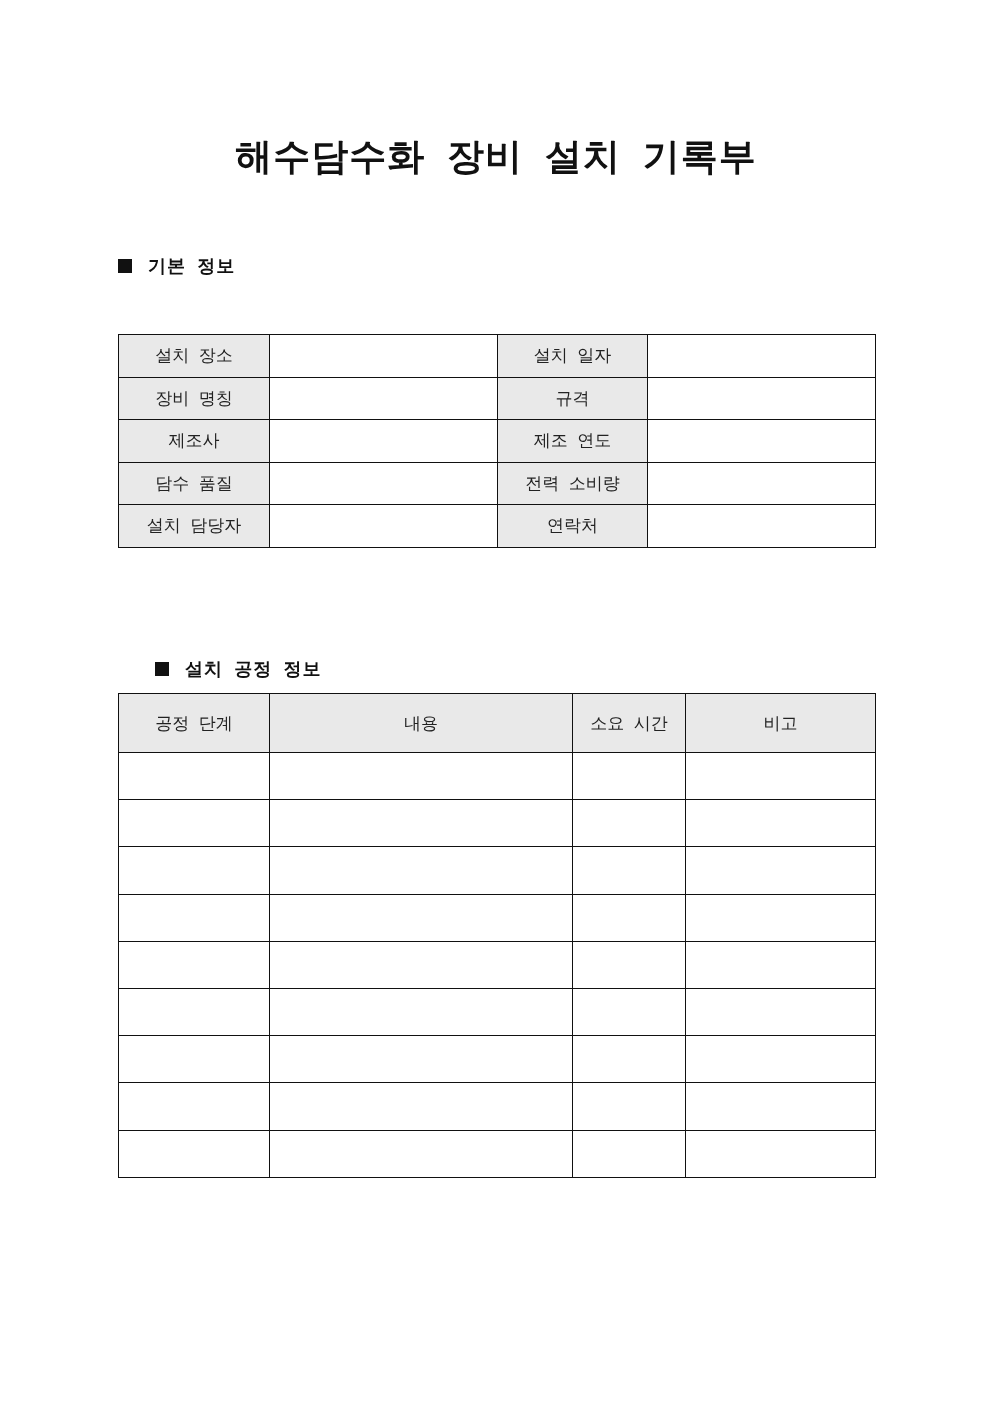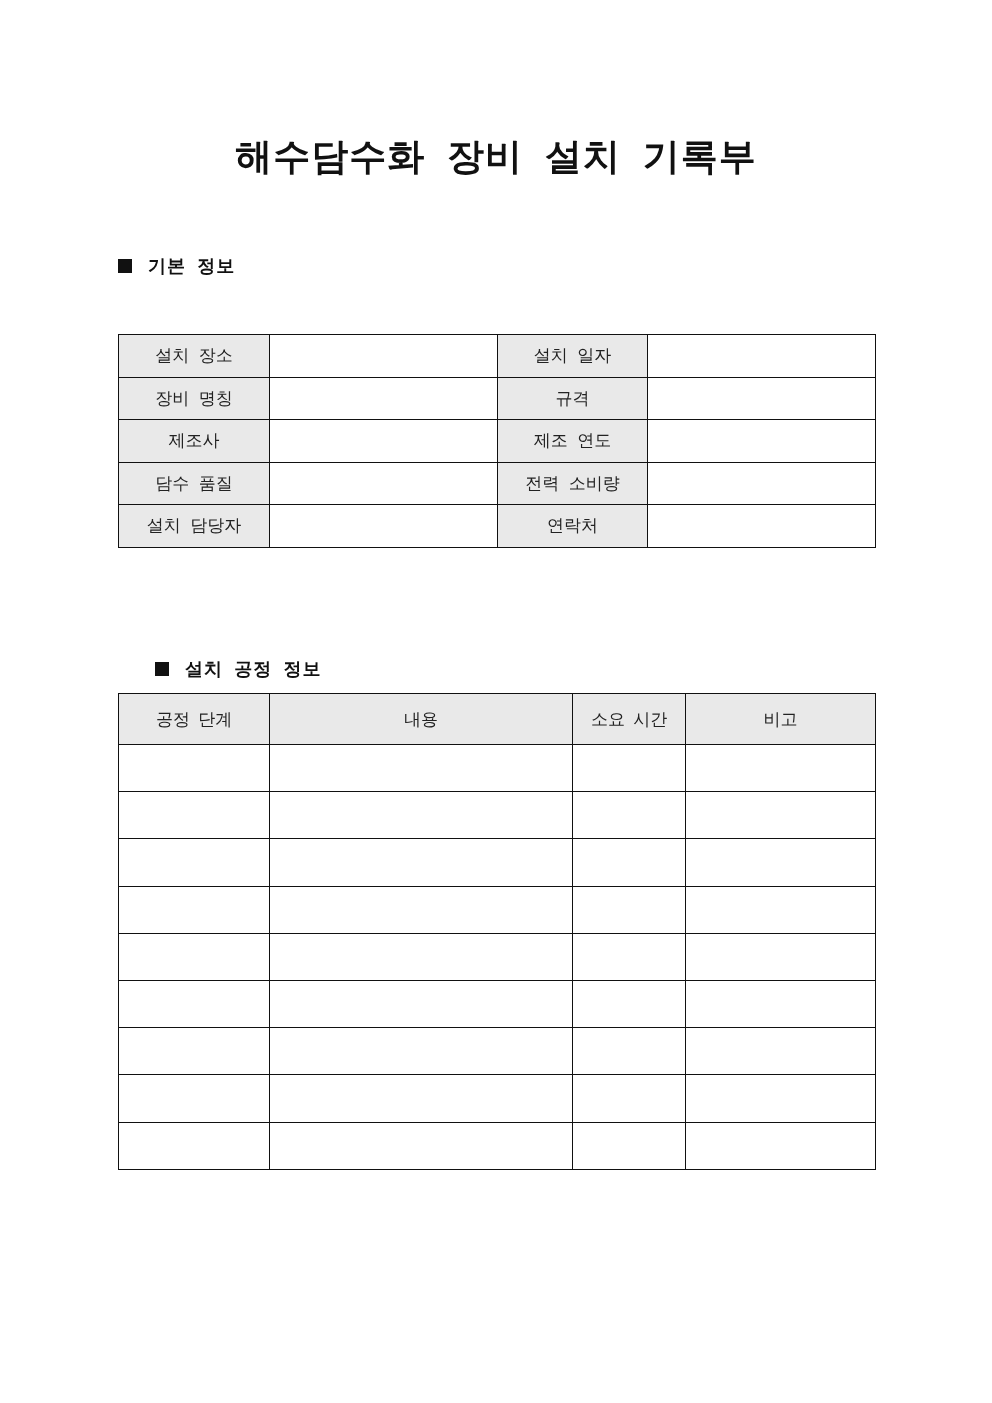--- a/index.html
+++ b/index.html
@@ -26,21 +26,21 @@
     }
     td, th {
       border: 1.5px solid #111111; padding: 0; text-align: center;
       font-size: 17px; font-weight: normal; color: #222222; word-spacing: 4px;
     }
     .label { background: #e9e9e9; }
     .value { background: #ffffff; }
     #info-table { top: 290px; margin-top: 44px; }
     #info-table tr { height: 42.5px; }
     #process-table { top: 693px; }
-    #process-table thead tr { height: 51px; font-family: Liberation Serif, serif; }
+    #process-table thead tr { height: 59px; }
     #process-table tbody tr { height: 47.2px; }
   </style>
 </head>
 <body>
 
 <div class="title">해수담수화 장비 설치 기록부</div>
 
 <div class="section-heading" style="top:254px;">
   <span class="square"></span>
   <span>기본 정보</span>

